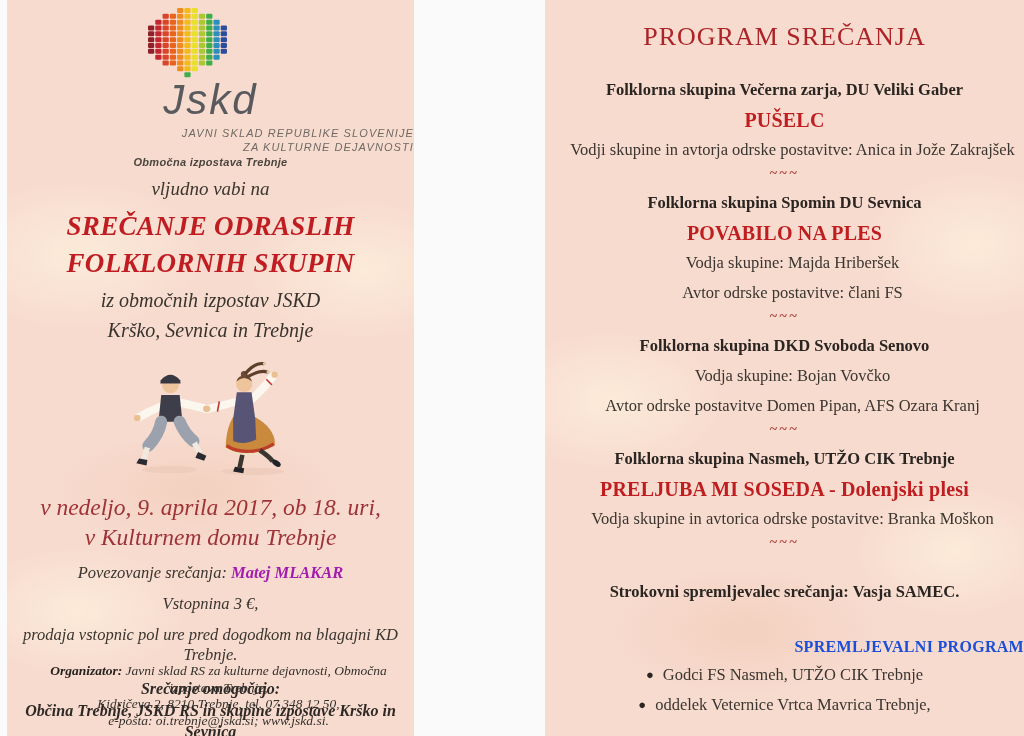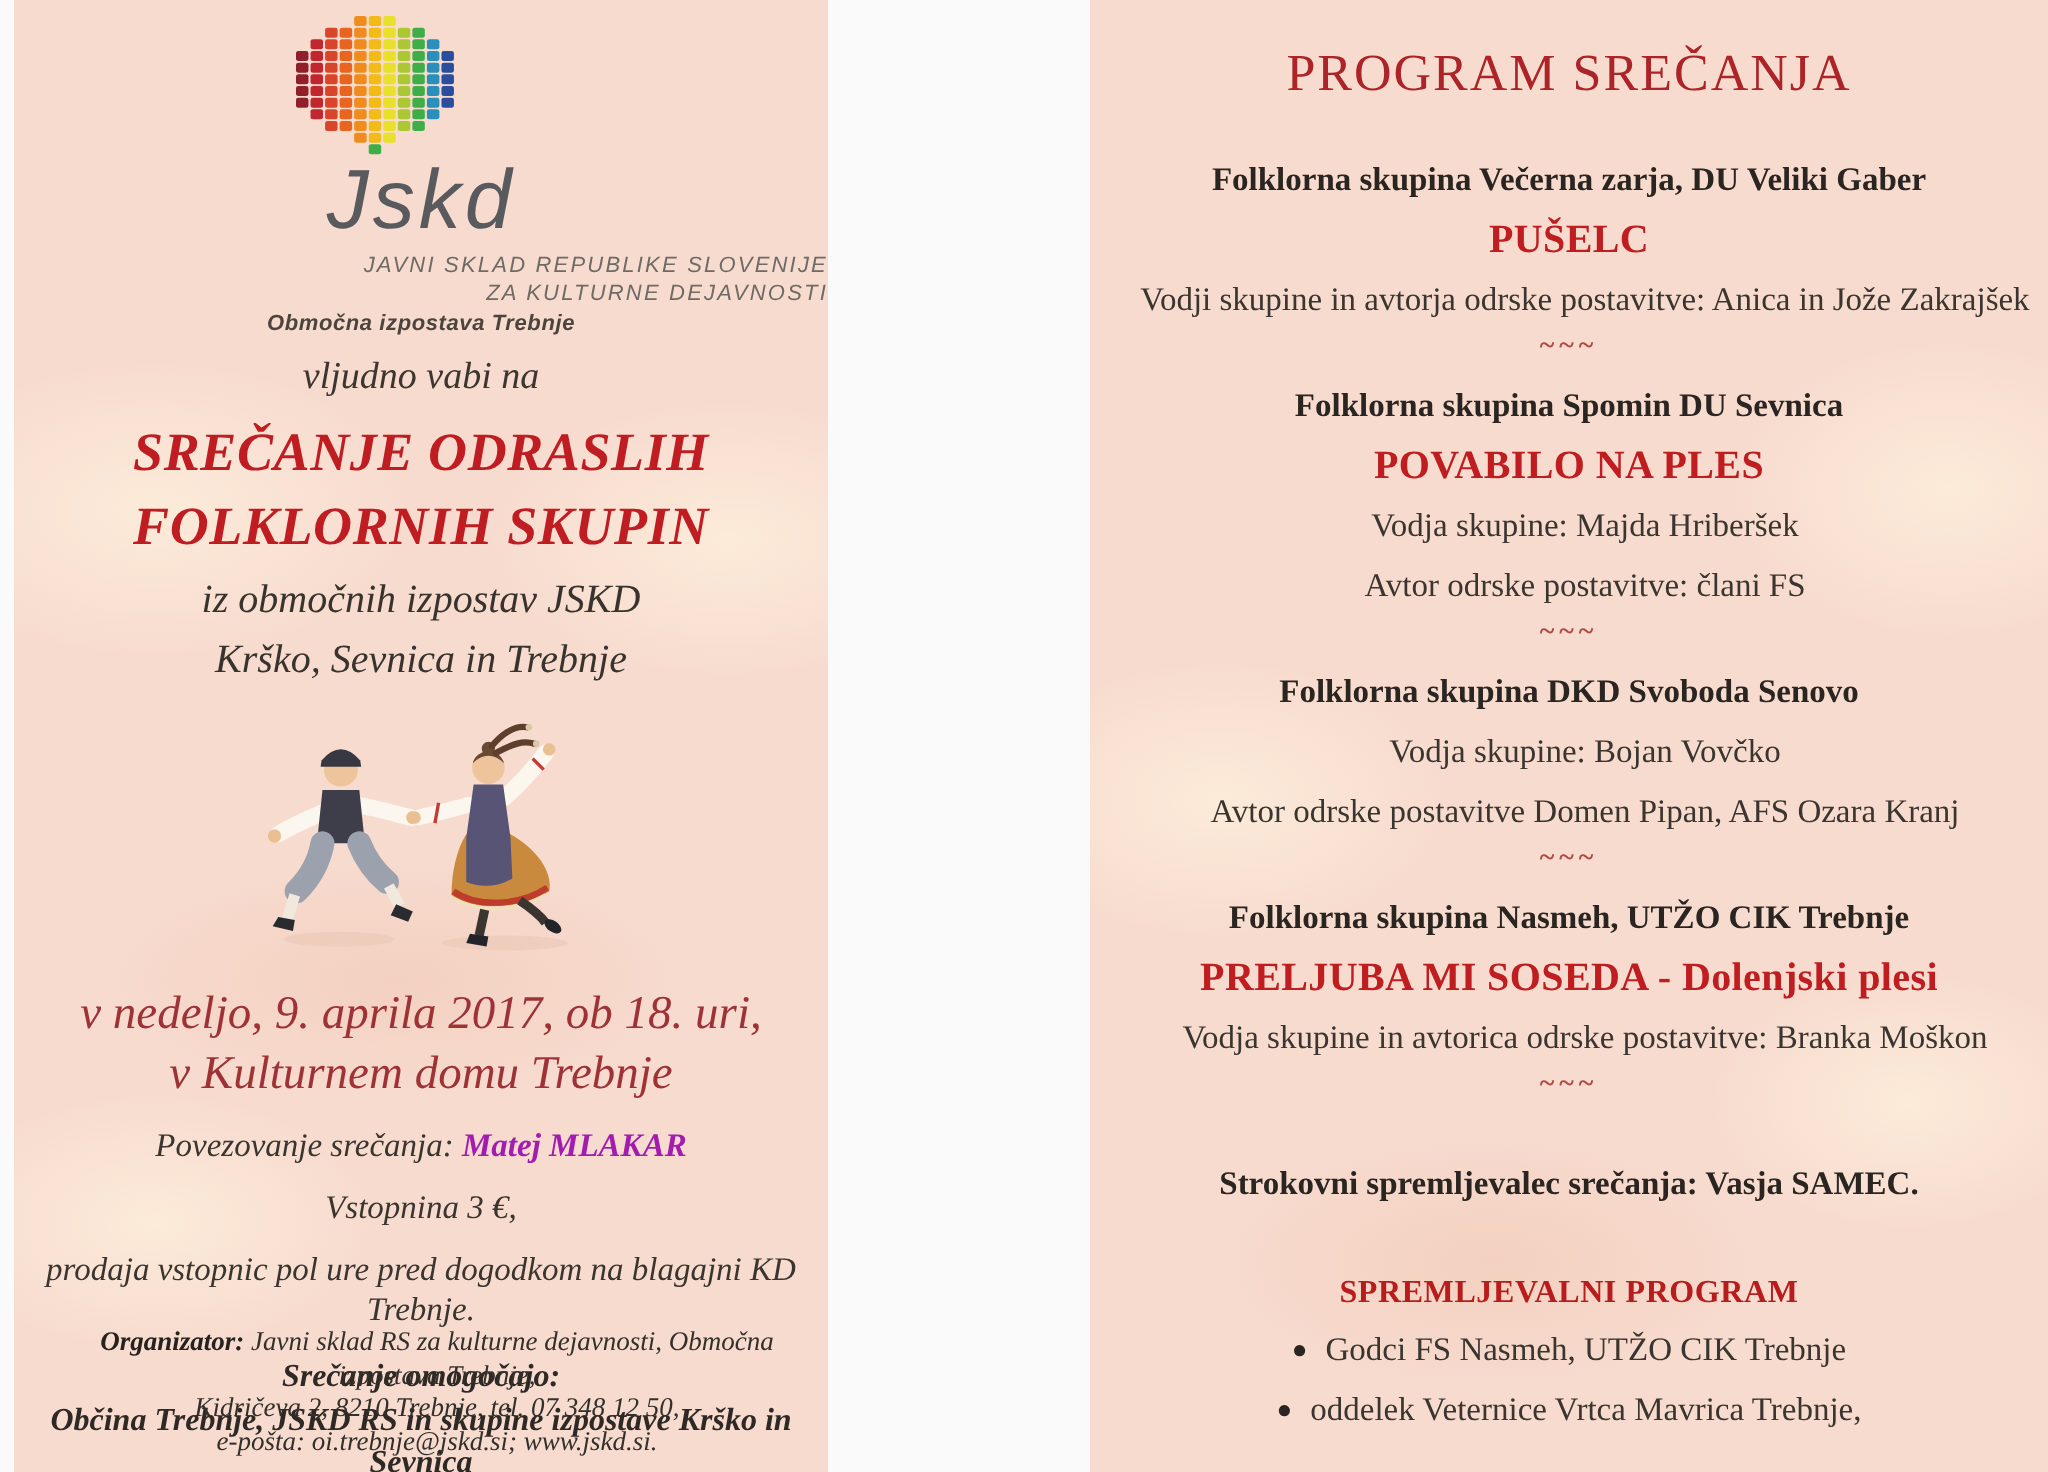--- a/index.html
+++ b/index.html
@@ -35,21 +35,21 @@
   .footer-line b{color:#26221e;}
 
   
   .program-title{font-size:26px;font-weight:400;color:#ac2427;letter-spacing:1px;margin:0;padding-top:22px;}
   .group-name{font-size:16.5px;font-weight:700;color:#2a2521;margin:9px 0 0 0;line-height:22px;}
   .group-name.first{margin-top:27px;}
   .piece-title{font-size:20px;font-weight:700;color:#bf1d1f;margin:9px 0 0 0;line-height:21px;letter-spacing:0.2px;}
   .detail-line{font-size:16.5px;color:#3a352f;margin:8px 0 0 0;line-height:22px;padding-left:16px;}
   .separator{font-size:14px;color:#b04a42;letter-spacing:2.5px;margin:4px 0 0 0;line-height:18px;font-weight:700;}
   .advisor{font-size:16.5px;font-weight:700;color:#2a2521;margin:30px 0 0 0;}
-  .side-heading{font-size:16px;font-weight:700;color:#b91c1c;margin:36px 0 0 0;letter-spacing:0.3px;}
+  .side-heading{font-size:16px;font-weight:700;color:#1d4ed8;margin:36px 0 0 0;letter-spacing:0.3px;text-align:right;}
   .bullet-row{font-size:16.5px;margin:8px 0 0 0;line-height:22px;}
   .bullet{display:inline-block;margin-right:9px;font-size:13px;vertical-align:1px;color:#2a2521;}
 </style>
 </head>
 <body>
 
 <div class="canvas">
 
   <section class="page page-left">
     <div class="blob light" style="left:-60px;top:180px;width:260px;height:150px;"></div>

